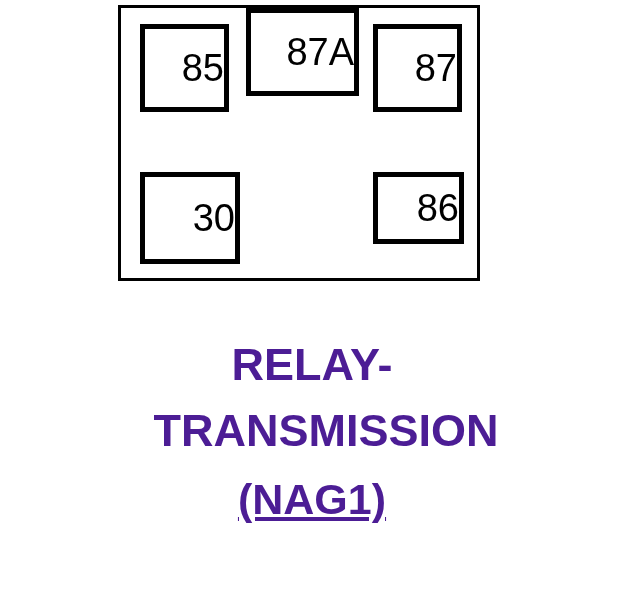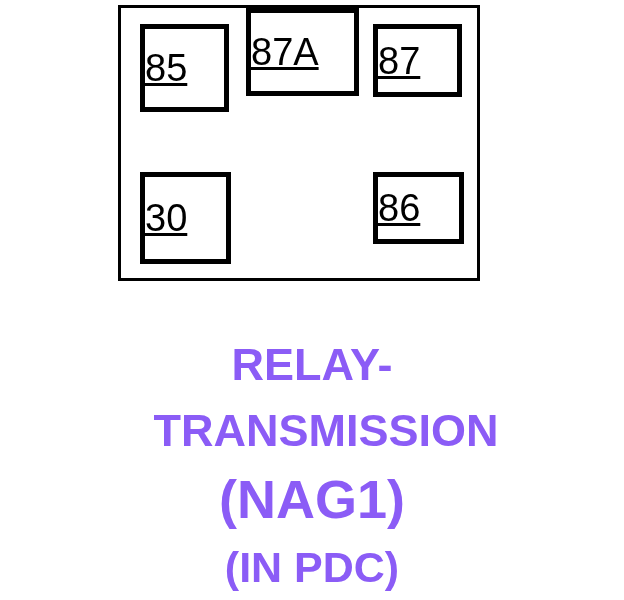--- a/index.html
+++ b/index.html
@@ -28,62 +28,61 @@
     background: #ffffff;
   }
 
   .terminal {
     position: absolute;
     box-sizing: border-box;
     border: 5px solid #000000;
     background: #ffffff;
     display: flex;
     align-items: center;
-    justify-content: flex-start;
-    text-decoration: underline;
+    justify-content: flex-end;
   }
 
   .terminal-label {
     font-family: "Liberation Sans", sans-serif;
     font-size: 38px;
     font-weight: 400;
     line-height: 1;
     color: #000000;
     letter-spacing: 0px;
     white-space: nowrap;
   }
 
   
   #terminal-85  { left: 19px;  top: 16px;  width: 89px;  height: 88px; }
   #terminal-87a { left: 125px; top: 0;  width: 113px; height: 88px; }
-  #terminal-87  { left: 252px; top: 16px;  width: 89px;  height: 73px; }
+  #terminal-87  { left: 252px; top: 16px;  width: 89px;  height: 88px; }
   
-  #terminal-30  { left: 19px;  top: 164px; width: 91px;  height: 92px; }
+  #terminal-30  { left: 19px;  top: 164px; width: 100px;  height: 92px; }
   #terminal-86  { left: 252px; top: 164px; width: 91px;  height: 72px; }
 
   
   #relay-caption {
     position: absolute;
     left: 0;
     top: 336px;
     width: 624px;
     text-align: center;
   }
   .caption-line {
     font-family: "Liberation Sans", sans-serif;
     font-weight: bold;
     font-size: 45px;
     line-height: 50px;
-    color: #8b5cf6;
+    color: #4c1d95;
     white-space: nowrap;
     letter-spacing: 0px;
   }
   #caption-line-1 { margin-top: 4px; }
   #caption-line-2 { margin-top: 16px; margin-left: 28px; }
-  #caption-line-3 { margin-top: 18px; font-size: 54px; }
+  #caption-line-3 { margin-top: 18px; font-size: 43px; text-decoration: underline; }
   #caption-line-4 { margin-top: 18px; font-size: 43px; }
 </style>
 </head>
 <body>
 
 <div id="relay-diagram">
 
   <div class="terminal" id="terminal-85">
     <span class="terminal-label">85</span>
   </div>
@@ -103,14 +102,13 @@
   <div class="terminal" id="terminal-86">
     <span class="terminal-label">86</span>
   </div>
 
 </div>
 
 <div id="relay-caption">
   <div class="caption-line" id="caption-line-1">RELAY-</div>
   <div class="caption-line" id="caption-line-2">TRANSMISSION</div>
   <div class="caption-line" id="caption-line-3">(NAG1)</div>
-  <div class="caption-line" id="caption-line-4">(IN PDC)</div>
 </div>
 
 </body></html>

